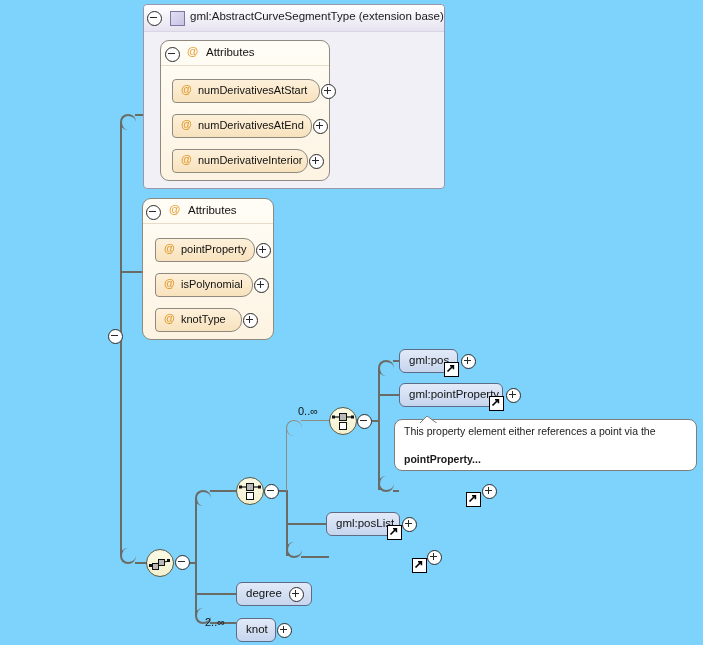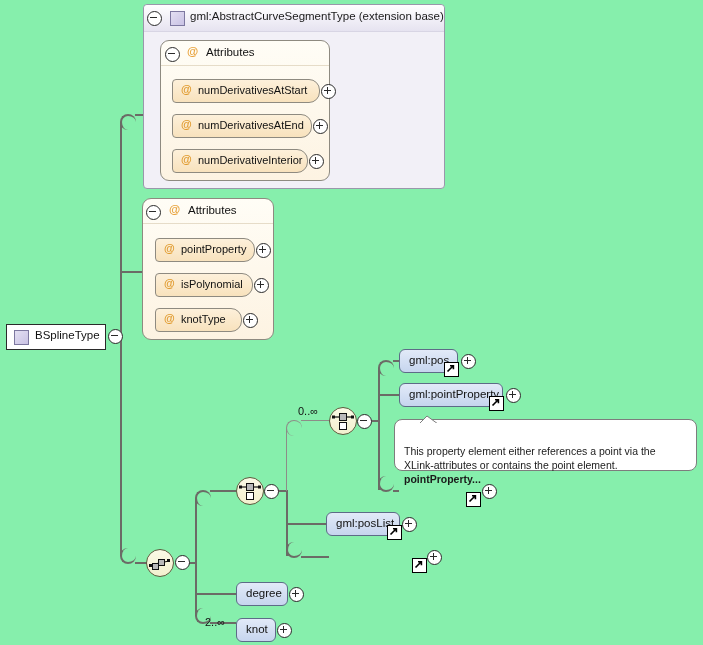--- a/index.html
+++ b/index.html
@@ -1,17 +1,17 @@
 <!DOCTYPE html>
 <html><head>
 <meta charset="utf-8">
 <style>
   html,body{margin:0;padding:0;background:#ffffff;}
   body{font-family:"Liberation Sans","DejaVu Sans",sans-serif;}
-  #stage{position:relative;width:703px;height:645px;overflow:hidden;background:#86efac;}
+  #stage{position:relative;width:703px;height:645px;overflow:hidden;background:#7dd3fc;}
   .abs{position:absolute;box-sizing:border-box;}
 
   
   .ln{position:absolute;background:#6b6b66;}
   .ln.h{height:2px;}
   .ln.v{width:2px;}
   .ln.thin{background:#8d8d88;}
   .ln.thin.h{height:1px;}
   .ln.thin.v{width:1px;}
 
@@ -64,21 +64,21 @@
   
   .comp{position:absolute;width:26px;height:26px;border:1.5px solid #5e5a3d;border-radius:50%;
      background:linear-gradient(to bottom,#fbfae6 0%,#f3f0cf 100%);}
   .comp svg{position:absolute;left:0;top:0;}
 
   
   .card{position:absolute;font-size:11px;color:#111;white-space:nowrap;}
 
   
   .note{position:absolute;border:1px solid #7d7d7d;border-radius:8px;background:#fff;}
-  .note .txt{position:absolute;left:9px;top:6px;font-size:10.5px;color:#1a1a1a;line-height:14px;white-space:pre;margin-top:20px;}
+  .note .txt{position:absolute;left:9px;top:6px;font-size:10.5px;color:#1a1a1a;line-height:14px;white-space:pre;}
 </style>
 </head>
 <body>
 
 <div id="stage">
 
   <div class="ln h abs" style="left:110px;top:335px;width:12px;"></div>
 
   <div class="ln v abs" style="left:120px;top:122px;height:434px;"></div>
 
@@ -202,24 +202,20 @@
 
   <div class="apill" style="left:155px;top:308px;width:85px;">
     <div class="at">@</div>
     <div class="lb">knotType</div>
   </div>
   <div class="pm" style="left:243px;top:313px;">
     <div class="bar"></div>
       <div class="bar2"></div>
   </div>
 
-  <div class="rootbox" style="left:6px;top:324px;width:98px;">
-    <div class="sqico" style="left:7px;top:5px;"></div>
-    <div class="lb">BSplineType</div>
-  </div>
   <div class="pm" style="left:108px;top:329px;">
     <div class="bar"></div>
   </div>
 
   <div class="comp" style="left:146px;top:549px;">
     <svg width="26" height="26" viewBox="0 0 26 26">
       <line x1="3" y1="15" x2="22" y2="11" stroke="#111" stroke-width="1.2"></line>
       <rect x="2" y="14" width="3" height="3" fill="#111"></rect>
       <rect x="5.5" y="13.5" width="6" height="6" fill="#b9b9b9" stroke="#111" stroke-width="1"></rect>
       <rect x="11.5" y="9.5" width="6" height="6" fill="#b9b9b9" stroke="#111" stroke-width="1"></rect>
@@ -278,21 +274,20 @@
         <path d="M2.5 8.5 L8 3 M5 2.8 L8.4 2.8 L8.4 6.2" stroke="#000" stroke-width="1.6" fill="none"></path>
       </svg>
   </div>
   <div class="pm" style="left:506px;top:388px;">
     <div class="bar"></div>
       <div class="bar2"></div>
   </div>
 
   <div class="note" style="left:394px;top:419px;width:301px;height:50px;">
     <div class="txt" style="top:4px;">This property element either references a point via the</div>
-    <div class="txt" style="top:18px;">XLink-attributes or contains the point element.</div>
     <div class="txt" style="top:32px;font-weight:bold;">pointProperty...</div>
   </div>
   <div style="position:absolute;left:418px;top:411px;">
     <svg width="22" height="10" viewBox="0 0 22 10">
         <path d="M1 9 L9 1 L20 9" fill="#fff" stroke="#7d7d7d" stroke-width="1"></path>
         <path d="M1 9 L20 9" stroke="#fff" stroke-width="2"></path>
       </svg>
   </div>
 
   <div class="xref" style="left:466px;top:492px;">
@@ -321,21 +316,21 @@
   <div class="xref" style="left:412px;top:558px;">
     <svg width="11" height="11" viewBox="0 0 11 11">
         <path d="M2.5 8.5 L8 3 M5 2.8 L8.4 2.8 L8.4 6.2" stroke="#000" stroke-width="1.6" fill="none"></path>
       </svg>
   </div>
   <div class="pm" style="left:427px;top:550px;">
     <div class="bar"></div>
       <div class="bar2"></div>
   </div>
 
-  <div class="epill" style="left:236px;top:582px;width:50px;">
+  <div class="epill" style="left:236px;top:582px;width:50px;padding-left:24px;">
     <div class="lb">degree</div>
   </div>
   <div class="pm" style="left:289px;top:587px;">
     <div class="bar"></div>
       <div class="bar2"></div>
   </div>
 
   <div class="card" style="left:205px;top:616px;">2..∞</div>
   <div class="epill" style="left:236px;top:618px;width:38px;">
     <div class="lb">knot</div>

